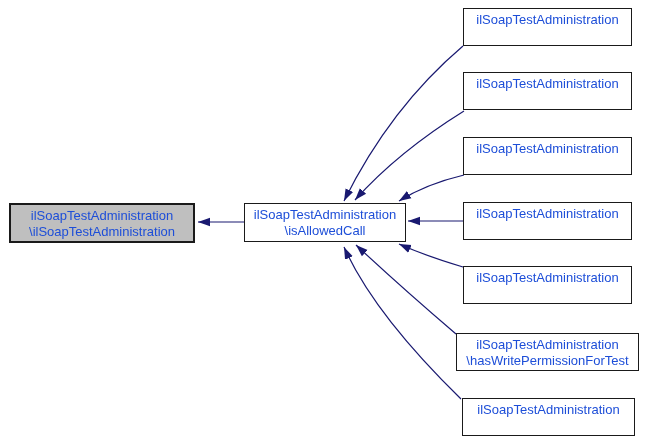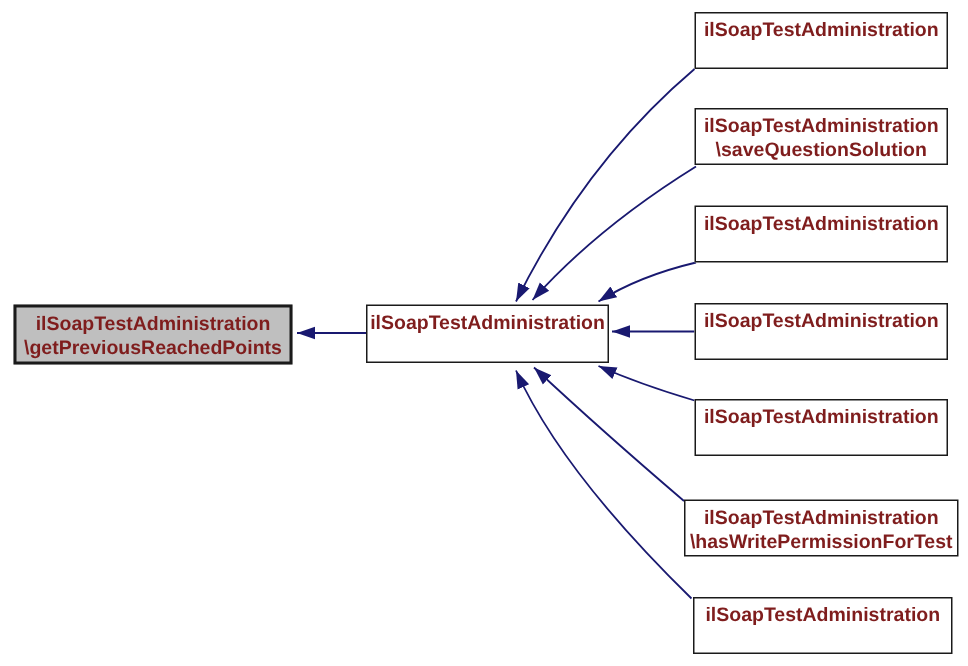--- a/index.html
+++ b/index.html
@@ -21,28 +21,27 @@
     top: 0;
     width: 645px;
     height: 444px;
     pointer-events: none;
   }
   .node {
     position: absolute;
     box-sizing: border-box;
     background: #ffffff;
     border: 1px solid #1a1a1a;
-    color: #7f1d1d;
+    color: #1d4ed8;
     font-size: 13px;
     line-height: 16px;
     text-align: center;
     padding-top: 3px;
     white-space: nowrap;
     cursor: pointer;
-    font-weight: bold;
   }
   .node--current {
     background: #bfbfbf;
     border-width: 2px;
     cursor: default;
   }
   .node .ln {
     width: 100%;
   }
 </style>
@@ -64,34 +63,34 @@
       <path d="M 464,175 Q 426,184 399,201" marker-end="url(#arw)"></path>
       <path d="M 463,221 L 408,221" marker-end="url(#arw)"></path>
       <path d="M 463,267 Q 426,256 399,244" marker-end="url(#arw)"></path>
       <path d="M 456,334 Q 401,287 356,245" marker-end="url(#arw)"></path>
       <path d="M 461,399 Q 374,314 344,247" marker-end="url(#arw)"></path>
     </g>
   </svg>
 
   <div class="node node--current" style="left:9px; top:203px; width:186px; height:40px;">
     <div class="ln">ilSoapTestAdministration</div>
-    <div class="ln">\getPreviousReachedPoints</div>
+    <div class="ln">\ilSoapTestAdministration</div>
   </div>
 
   <div class="node" style="left:244px; top:203px; width:162px; height:39px;">
     <div class="ln">ilSoapTestAdministration</div>
+    <div class="ln">\isAllowedCall</div>
   </div>
 
   <div class="node" style="left:463px; top:8px; width:169px; height:38px;">
     <div class="ln">ilSoapTestAdministration</div>
   </div>
 
   <div class="node" style="left:463px; top:72px; width:169px; height:38px;">
     <div class="ln">ilSoapTestAdministration</div>
-    <div class="ln">\saveQuestionSolution</div>
   </div>
 
   <div class="node" style="left:463px; top:137px; width:169px; height:38px;">
     <div class="ln">ilSoapTestAdministration</div>
   </div>
 
   <div class="node" style="left:463px; top:202px; width:169px; height:38px;">
     <div class="ln">ilSoapTestAdministration</div>
   </div>
 

